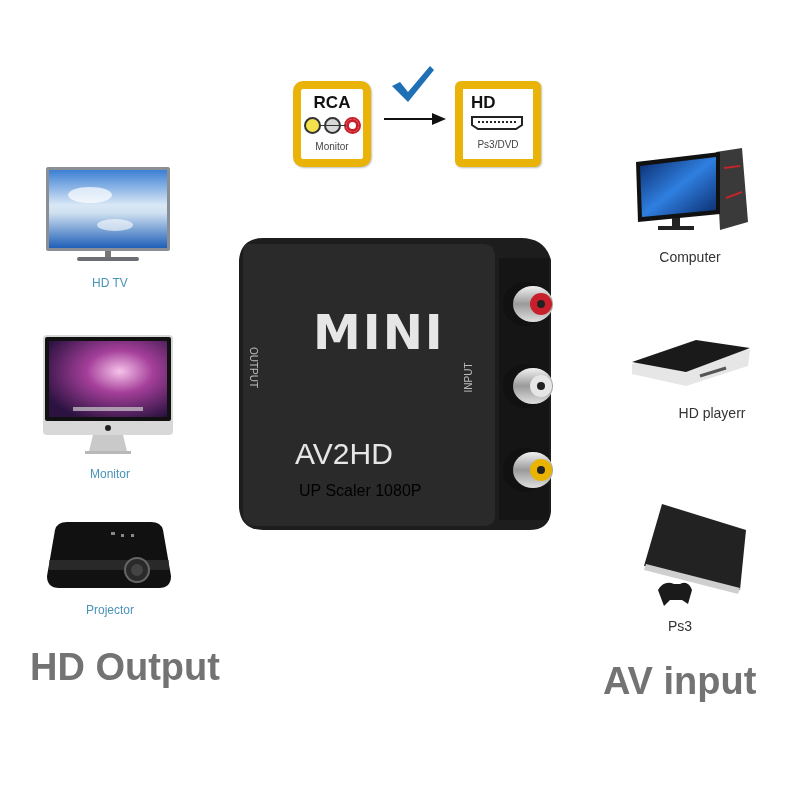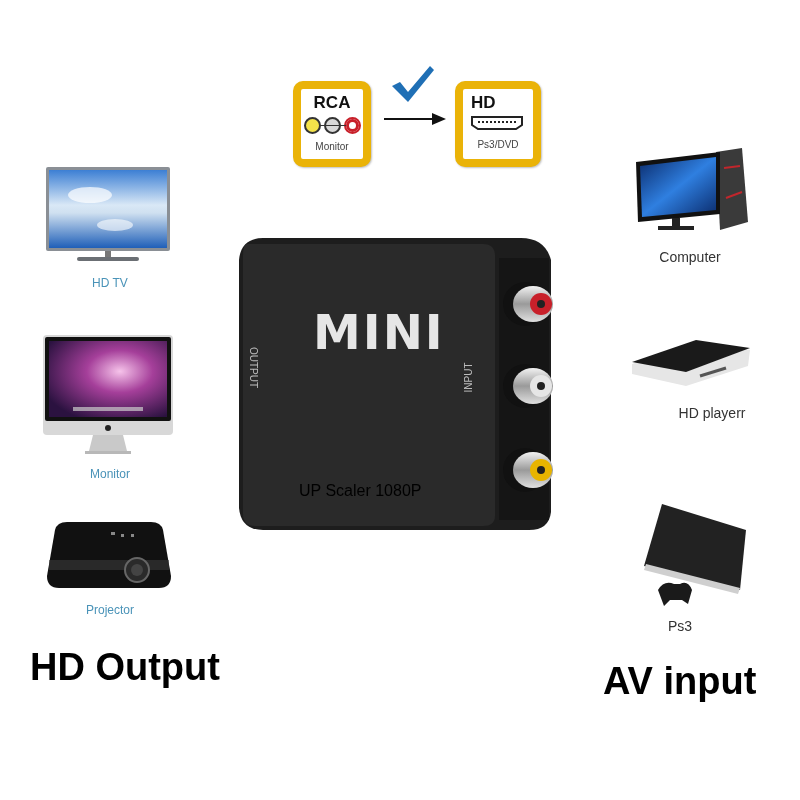--- a/index.html
+++ b/index.html
@@ -4,21 +4,21 @@
 <style>
   html, body { margin:0; padding:0; background:#ffffff; }
   body { width:800px; height:800px; position:relative; overflow:hidden; font-family:"Liberation Sans", sans-serif; }
   .abs { position:absolute; }
   .icon-box { position:absolute; border:8px solid #eab308; border-radius:10px; background:#fff; box-shadow:1px 1px 2px rgba(0,0,0,.25); }
   .box-title { position:absolute; left:0; right:0; text-align:center; font-weight:bold; color:#111; font-size:17px; }
   .box-sub { position:absolute; left:0; right:0; text-align:center; color:#444; font-size:10px; }
   .rca-dot { position:absolute; width:13px; height:13px; border-radius:50%; border:2px solid #333; }
   .dev-label-blue { position:absolute; text-align:center; color:#4a93b8; font-size:12px; }
   .dev-label-dark { position:absolute; text-align:center; color:#333; font-size:14px; }
-  .big-label { position:absolute; font-weight:bold; color:#000000; font-size:38px; font-family:"Liberation Sans", sans-serif; }
+  .big-label { position:absolute; font-weight:bold; color:#737373; font-size:38px; font-family:"Liberation Sans", sans-serif; }
 </style>
 </head>
 <body>
 
 <div class="icon-box" style="left:293px;top:81px;width:62px;height:70px;">
   <div class="box-title" style="top:4px;">RCA</div>
   <div class="rca-dot" style="left:3px;top:28px;background:#f3e24a;"></div>
   <div class="rca-dot" style="left:23px;top:28px;background:#d8d8d8;"></div>
   <div class="rca-dot" style="left:43px;top:28px;background:#fff;border-color:#c8202a;box-shadow:inset 0 0 0 3px #c8202a;"></div>
   <div class="abs" style="left:19px;top:36px;width:26px;height:1px;background:#333;"></div>
@@ -26,21 +26,21 @@
 </div>
 
 <svg class="abs" width="46" height="40" viewBox="0 0 46 40" style="left:390px;top:64px;">
   <path d="M2 22 L10 18 L18 28 L40 2 L44 6 L18 38 Z" fill="#1f6fb5"></path>
 </svg>
 <svg class="abs" width="64" height="16" viewBox="0 0 64 16" style="left:384px;top:111px;">
   <line x1="0" y1="8" x2="50" y2="8" stroke="#111" stroke-width="2"></line>
   <path d="M48 2 L62 8 L48 14 Z" fill="#111"></path>
 </svg>
 
-<div class="icon-box" style="left:455px;top:81px;width:70px;height:70px;">
+<div class="icon-box" style="left:455px;top:81px;width:70px;height:70px;border-radius:6px;">
   <div class="box-title" style="top:4px;text-align:left;left:8px;">HD</div>
   <svg class="abs" width="54" height="16" viewBox="0 0 54 16" style="left:7px;top:26px;">
     <path d="M2 2 H52 V10 L46 14 H8 L2 10 Z" fill="#fff" stroke="#222" stroke-width="2"></path>
     <line x1="8" y1="7" x2="46" y2="7" stroke="#222" stroke-width="2" stroke-dasharray="2 2"></line>
   </svg>
   <div class="box-sub" style="top:50px;">Ps3/DVD</div>
 </div>
 
 <div class="abs" style="left:45px;top:165px;width:126px;height:100px;">
   <svg width="126" height="100" viewBox="0 0 126 100">
@@ -120,20 +120,21 @@
       <circle cx="308" cy="154" r="4" fill="#222"></circle>
     </g>
     <g>
       <circle cx="292" cy="238" r="22" fill="#111"></circle>
       <ellipse cx="300" cy="238" rx="20" ry="18" fill="url(#chrome)"></ellipse>
       <circle cx="308" cy="238" r="11" fill="#e8b400"></circle>
       <circle cx="308" cy="238" r="4" fill="#222"></circle>
     </g>
   </svg>
   <div class="abs" style="left:80px;top:72px;width:110px;color:#e6e6e6;font-weight:bold;font-size:48px;letter-spacing:2px;font-family:'DejaVu Sans',sans-serif;">MINI</div>
+  <div class="abs" style="left:62px;top:205px;color:#e6e6e6;font-size:30px;font-family:'Liberation Sans',sans-serif;">AV2HD</div>
   <div class="abs" style="left:66px;top:250px;color:#000000;font-size:16px;">UP Scaler 1080P</div>
   <div class="abs" style="left:-8px;top:130px;width:56px;color:#bbb;font-size:10px;transform:rotate(90deg);text-align:center;">OUTPUT</div>
   <div class="abs" style="left:210px;top:140px;width:50px;color:#bbb;font-size:10px;transform:rotate(-90deg);text-align:center;">INPUT</div>
 </div>
 
 <div class="abs" style="left:632px;top:148px;width:120px;height:90px;">
   <svg width="120" height="90" viewBox="0 0 120 90">
     <defs>
       <linearGradient id="win" x1="0" y1="0" x2="1" y2="1">
         <stop offset="0" stop-color="#0a2a6a"></stop>

